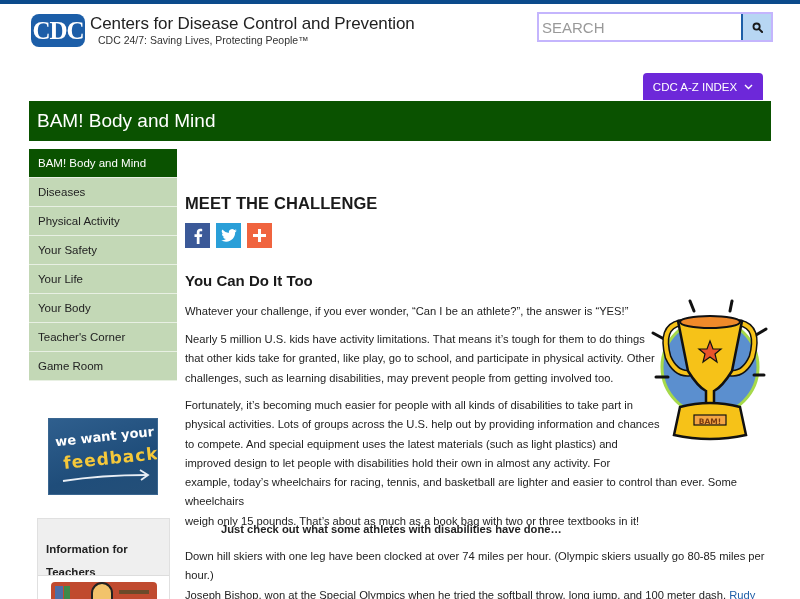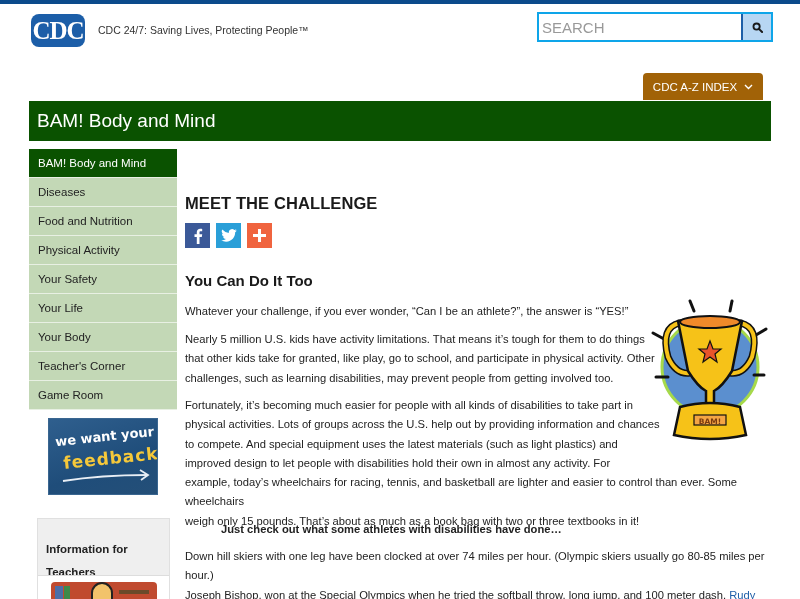--- a/index.html
+++ b/index.html
@@ -8,26 +8,26 @@
 
     .top-stripe { position: absolute; left: 0; top: 0; width: 800px; height: 4px; background: #0b4a8b; }
 
     .logo-wrap { position: absolute; left: 31px; top: 14px; display: flex; align-items: center; }
     .cdc-logo { width: 54px; height: 33px; background: #1c5ea8; display: flex; align-items: center; justify-content: center;
       color: #fff; font-family: "Liberation Serif", "DejaVu Serif", serif; font-weight: bold; font-size: 25px; letter-spacing: -1px; border-radius: 8px; }
     .logo-text { margin-left: 5px; }
     .logo-title { font-size: 17px; color: #222; line-height: 20px; letter-spacing: -0.1px; }
     .logo-tagline { font-size: 10.5px; color: #333; line-height: 13px; margin-left: 8px; }
 
-    .search-box { position: absolute; left: 537px; top: 12px; width: 236px; height: 30px; display: flex; border: 2px solid #0ea5e9; }
+    .search-box { position: absolute; left: 537px; top: 12px; width: 236px; height: 30px; display: flex; border: 2px solid #c4b5fd; }
     .search-input { flex: 1; border: none; outline: none; font-size: 15px; padding-left: 3px; color: #333; font-family: "Liberation Sans", sans-serif; background: #fff; }
     .search-input::placeholder { color: #999; }
     .search-btn { width: 31px; background: #b7d6f3; border-left: 2px solid #1c5ea8; display: flex; align-items: center; justify-content: center; cursor: pointer; }
 
-    .az-button { position: absolute; left: 643px; top: 73px; width: 120px; height: 27px; background: #a16207; color: #fff;
+    .az-button { position: absolute; left: 643px; top: 73px; width: 120px; height: 27px; background: #6d28d9; color: #fff;
       border-radius: 4px 4px 0 0; font-size: 11.5px; display: flex; align-items: center; justify-content: center; gap: 7px; cursor: pointer; }
 
     .site-banner { position: absolute; left: 29px; top: 101px; width: 742px; height: 40px; background: #0a5200;
       color: #fff; font-size: 19px; padding-left: 8px; display: flex; align-items: center; }
 
     .sidenav { position: absolute; left: 29px; top: 149px; width: 148px; }
     .nav-item { height: 29px; background: #c3d8b6; border-bottom: 1px solid #e8f0e3; font-size: 11.5px; color: #222;
       padding-left: 9px; display: flex; align-items: center; cursor: pointer; }
     .nav-item.active { background: #0a5200; color: #fff; }
 
@@ -58,20 +58,21 @@
     .trophy { position: absolute; left: 650px; top: 295px; width: 120px; height: 160px; }
   </style>
 </head>
 <body>
 
 <div class="top-stripe"></div>
 
 <div class="logo-wrap">
   <div class="cdc-logo">CDC</div>
   <div class="logo-text">
+    <div class="logo-title">Centers for Disease Control and Prevention</div>
     <div class="logo-tagline">CDC 24/7: Saving Lives, Protecting People™</div>
   </div>
 </div>
 
 <div class="search-box">
   <input class="search-input" type="text" placeholder="SEARCH" style="">
   <div class="search-btn">
     <svg width="11" height="11" viewBox="0 0 12 12">
       <circle cx="5" cy="5" r="3.4" fill="none" stroke="#1a1a1a" stroke-width="2"></circle>
       <line x1="7.5" y1="7.5" x2="11" y2="11" stroke="#1a1a1a" stroke-width="2.2" stroke-linecap="round"></line>
@@ -89,23 +90,20 @@
 <div class="site-banner">
   <span>BAM! Body and Mind</span>
 </div>
 
 <nav class="sidenav">
   <div class="nav-item active">
       <span>BAM! Body and Mind</span>
     </div>
   <div class="nav-item">
       <span>Diseases</span>
-    </div>
-  <div class="nav-item">
-      <span>Food and Nutrition</span>
     </div>
   <div class="nav-item">
       <span>Physical Activity</span>
     </div>
   <div class="nav-item">
       <span>Your Safety</span>
     </div>
   <div class="nav-item">
       <span>Your Life</span>
     </div>

